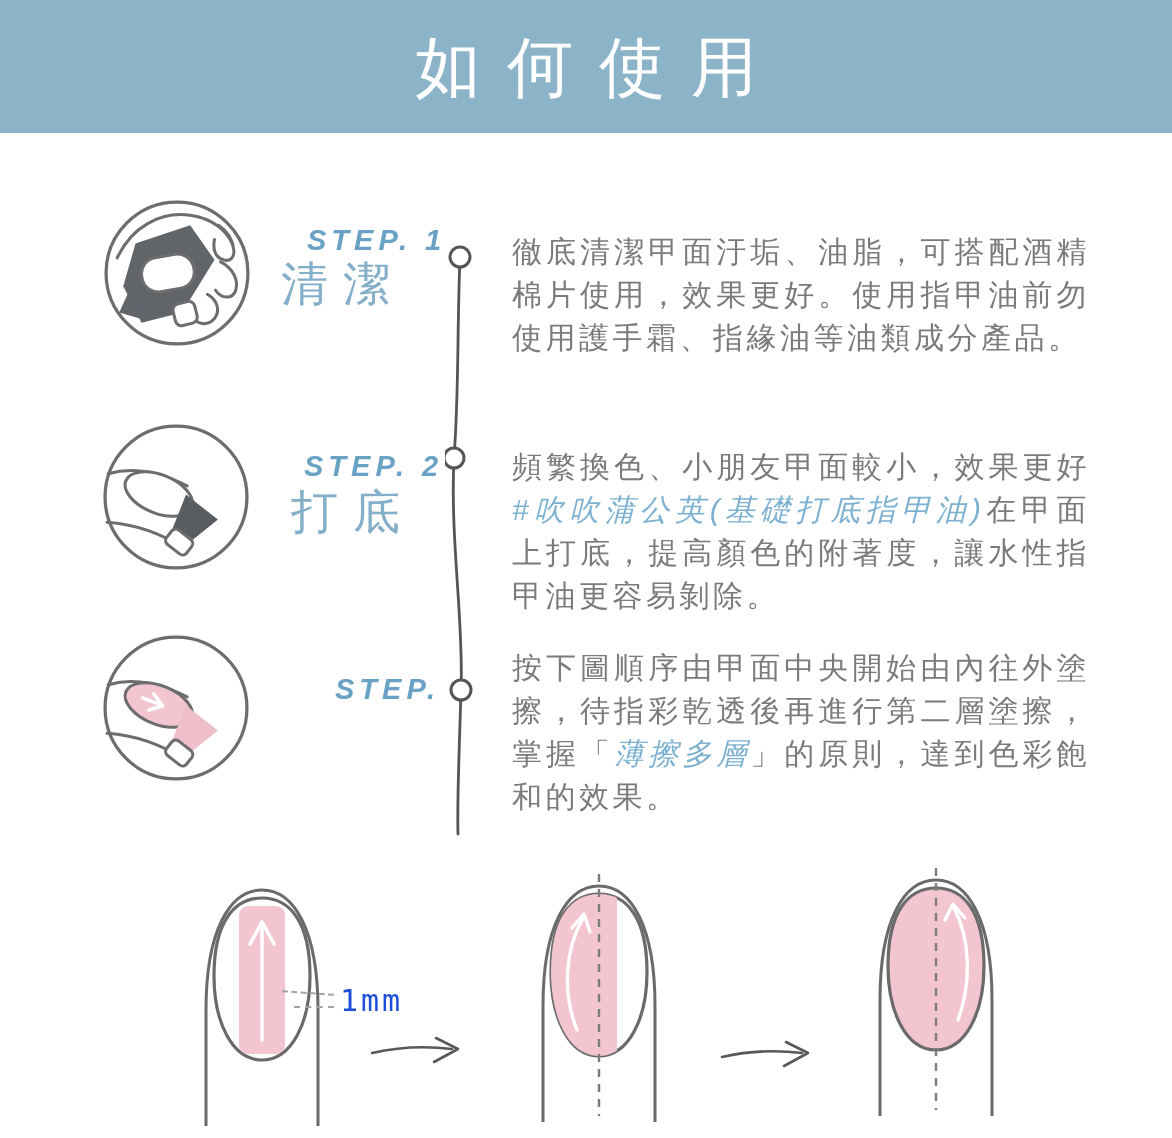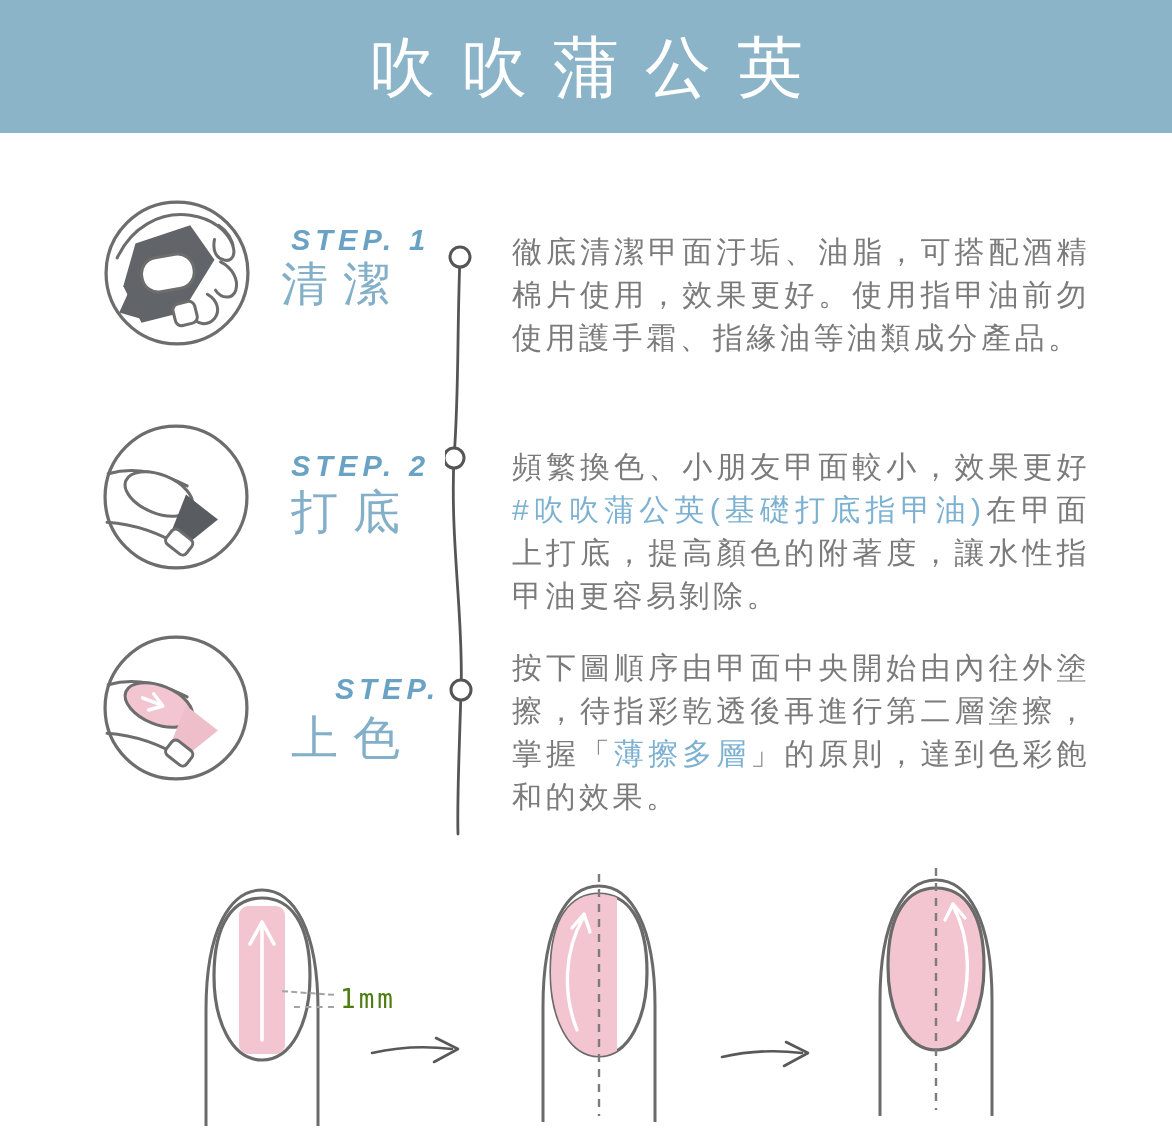--- a/index.html
+++ b/index.html
@@ -11,38 +11,38 @@
        display:flex;align-items:center;justify-content:center;}
   .hdr-title{color:#ffffff;font-size:66px;font-weight:400;letter-spacing:26px;padding-left:26px;line-height:1;}
 
   
   .step-icon{position:absolute;width:152px;height:152px;}
   .step-label{position:absolute;font-style:italic;font-weight:600;font-size:29px;letter-spacing:5px;color:#69a2c4;line-height:1;}
   .step-name{position:absolute;font-size:47px;font-weight:400;letter-spacing:15px;color:#83afc9;line-height:1;}
 
   .step-text{position:absolute;width:578px;font-size:30px;letter-spacing:3.5px;line-height:43px;
              color:#7b7b7b;text-align:justify;word-break:break-all;}
-  .step-text .hl{color:#7cb1d1;}
+  .step-text .hl{color:#7cb1d1;font-style:italic;}
 
   .timeline{position:absolute;left:445px;top:242px;}
 
   
   .finger{position:absolute;width:140px;height:250px;}
   .leader{position:absolute;border-top:2px dashed #a3a3a3;height:0;}
   .gap-label{position:absolute;font-family:"DejaVu Sans Mono","Liberation Mono",monospace;
-             font-size:26px;letter-spacing:3px;color:#4d7c0f;line-height:1;}
+             font-size:30px;letter-spacing:3px;color:#1d4ed8;line-height:1;}
   .flow-arrow{position:absolute;width:100px;height:32px;}
 </style>
 </head>
 <body>
 
 <div id="stage">
 
   <div class="hdr">
-    <div class="hdr-title">吹吹蒲公英</div>
+    <div class="hdr-title">如何使用</div>
   </div>
 
   <svg class="step-icon" style="left:101px;top:197px;" viewBox="0 0 150 150">
     <circle cx="75" cy="75" r="70" fill="#ffffff" stroke="#6d6d6d" stroke-width="3.2"></circle>
     <polygon points="34,46 88,28 112,62 80,114 40,124 22,88" fill="#61656a"></polygon>
     <polygon points="28,92 46,122 18,114" fill="#61656a"></polygon>
     <g fill="none" stroke="#6d6d6d" stroke-width="3" stroke-linecap="round">
       <path d="M16,60 C30,30 58,14 88,18 C110,21 124,33 130,47"></path>
       <path d="M116,28 C125,34 130,43 131,52 C132,60 127,64 121,62 C113,60 110,52 112,42"></path>
       <path d="M118,64 C130,70 136,82 133,92 C130,101 119,101 113,92"></path>
@@ -75,28 +75,27 @@
     <g transform="rotate(38 92 96)">
       <polygon points="72,82 112,82 104,116 82,116" fill="#eebfcb"></polygon>
       <rect x="83" y="114" width="25" height="18" rx="5" fill="#ffffff" stroke="#6d6d6d" stroke-width="3"></rect>
     </g>
     <g stroke="#ffffff" stroke-width="3.4" fill="none" stroke-linecap="round" stroke-linejoin="round">
       <path d="M42,65 L60,72"></path>
       <path d="M53,61 L62,73 L48,77"></path>
     </g>
   </svg>
 
-  <div class="step-label" style="left:291px;top:226px;font-style:italic;">STEP. 1</div>
+  <div class="step-label" style="left:307px;top:226px;font-style:italic;">STEP. 1</div>
   <div class="step-name" style="left:281px;top:260px;">清潔</div>
 
-  <div class="step-label" style="left:291px;top:452px;">STEP. 2</div>
+  <div class="step-label" style="left:304px;top:452px;">STEP. 2</div>
   <div class="step-name" style="left:291px;top:488px;">打底</div>
 
   <div class="step-label" style="left:291px;top:675px;margin-left:44px;">STEP. 3</div>
-  <div class="step-name" style="left:291px;top:714px;">上色</div>
 
   <svg class="timeline" width="30" height="600" viewBox="0 0 30 600">
     <path d="M15,15 C12,90 14,150 9,216 C5,300 19,380 16,448 C14,520 12,556 13,592" fill="none" stroke="#555555" stroke-width="2.8" stroke-linecap="round"></path>
     <circle cx="15" cy="15" r="10" fill="#ffffff" stroke="#555555" stroke-width="3"></circle>
     <circle cx="9" cy="216" r="10" fill="#ffffff" stroke="#555555" stroke-width="3"></circle>
     <circle cx="16" cy="448" r="10" fill="#ffffff" stroke="#555555" stroke-width="3"></circle>
   </svg>
 
   <p class="step-text" style="left:512px;top:210px;margin-top:20px;"><span>徹底清潔甲面汙垢、油脂，可搭配酒精棉片使用，效果更好。使用指甲油前勿使用護手霜、指緣油等油類成分產品。</span></p>
   <p class="step-text" style="left:512px;top:415px;"><span>頻繁換色、小朋友甲面較小，效果更好</span><span class="hl">#吹吹蒲公英(基礎打底指甲油)</span><span>在甲面上打底，提高顏色的附著度，讓水性指甲油更容易剝除。</span></p>

